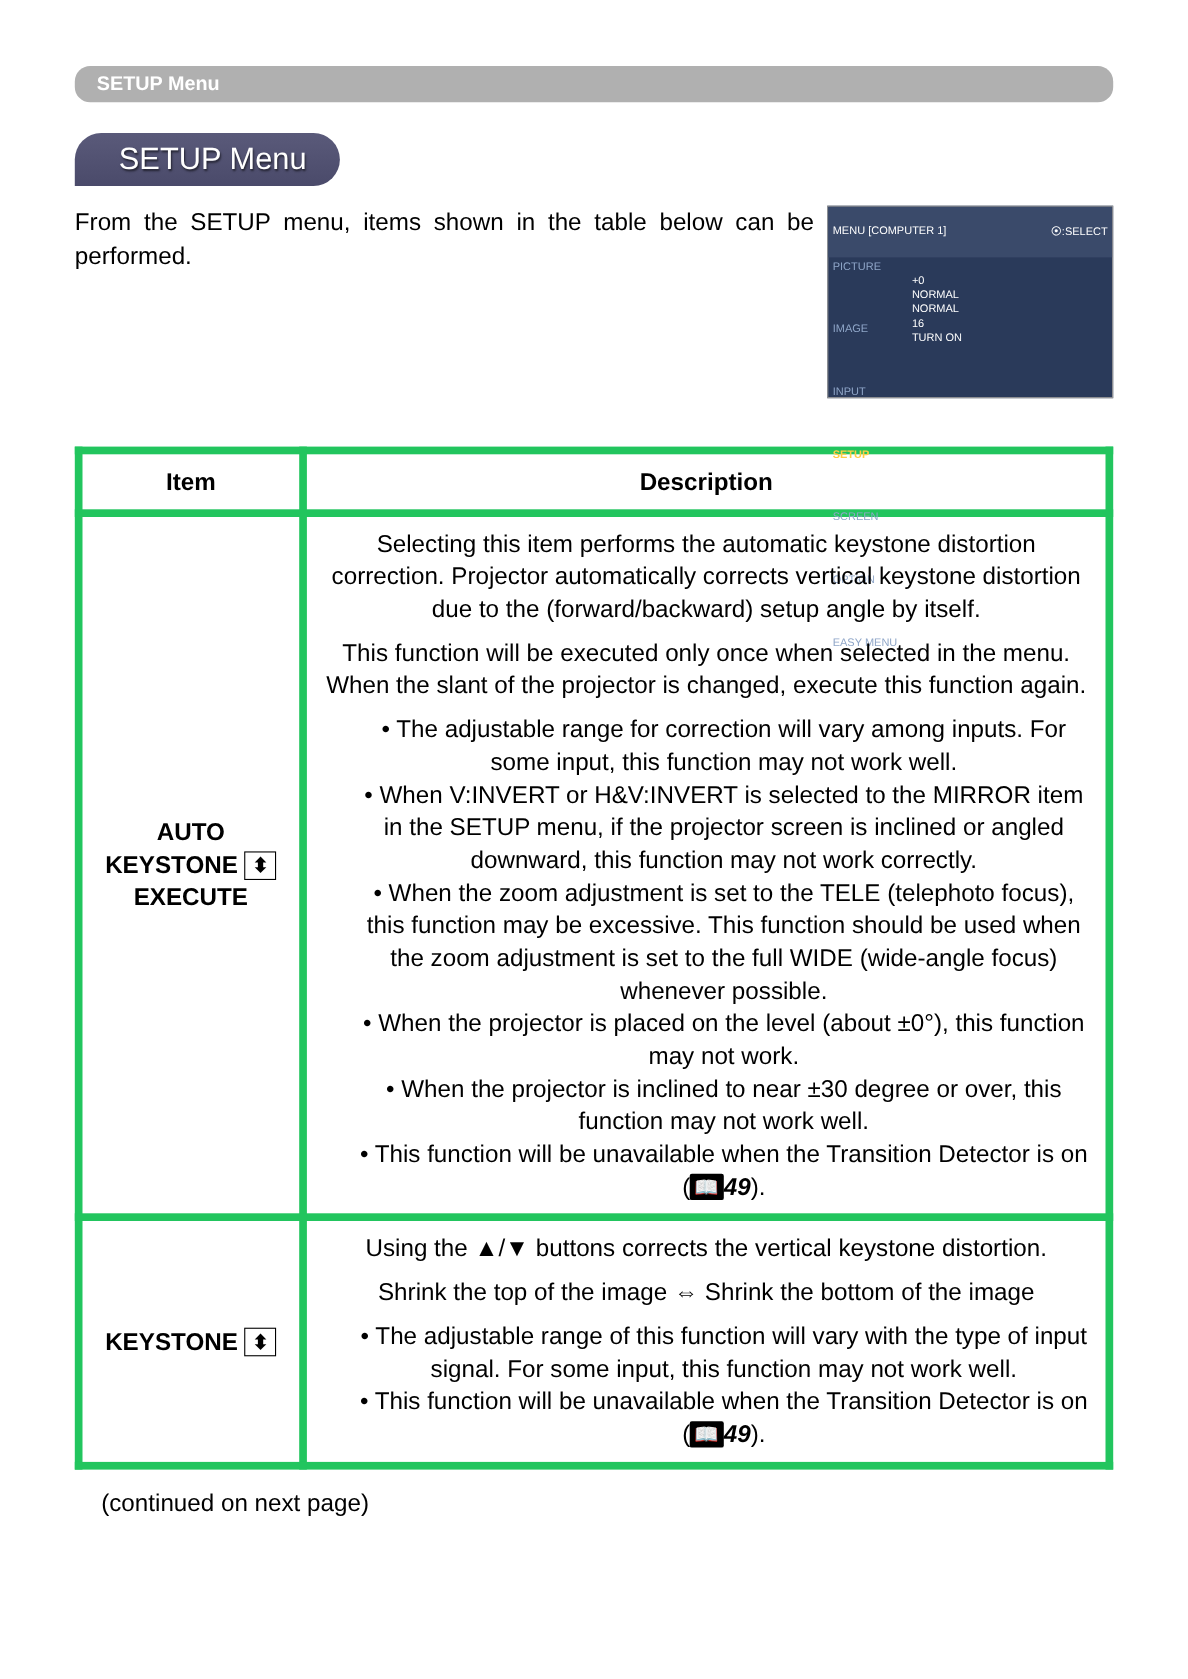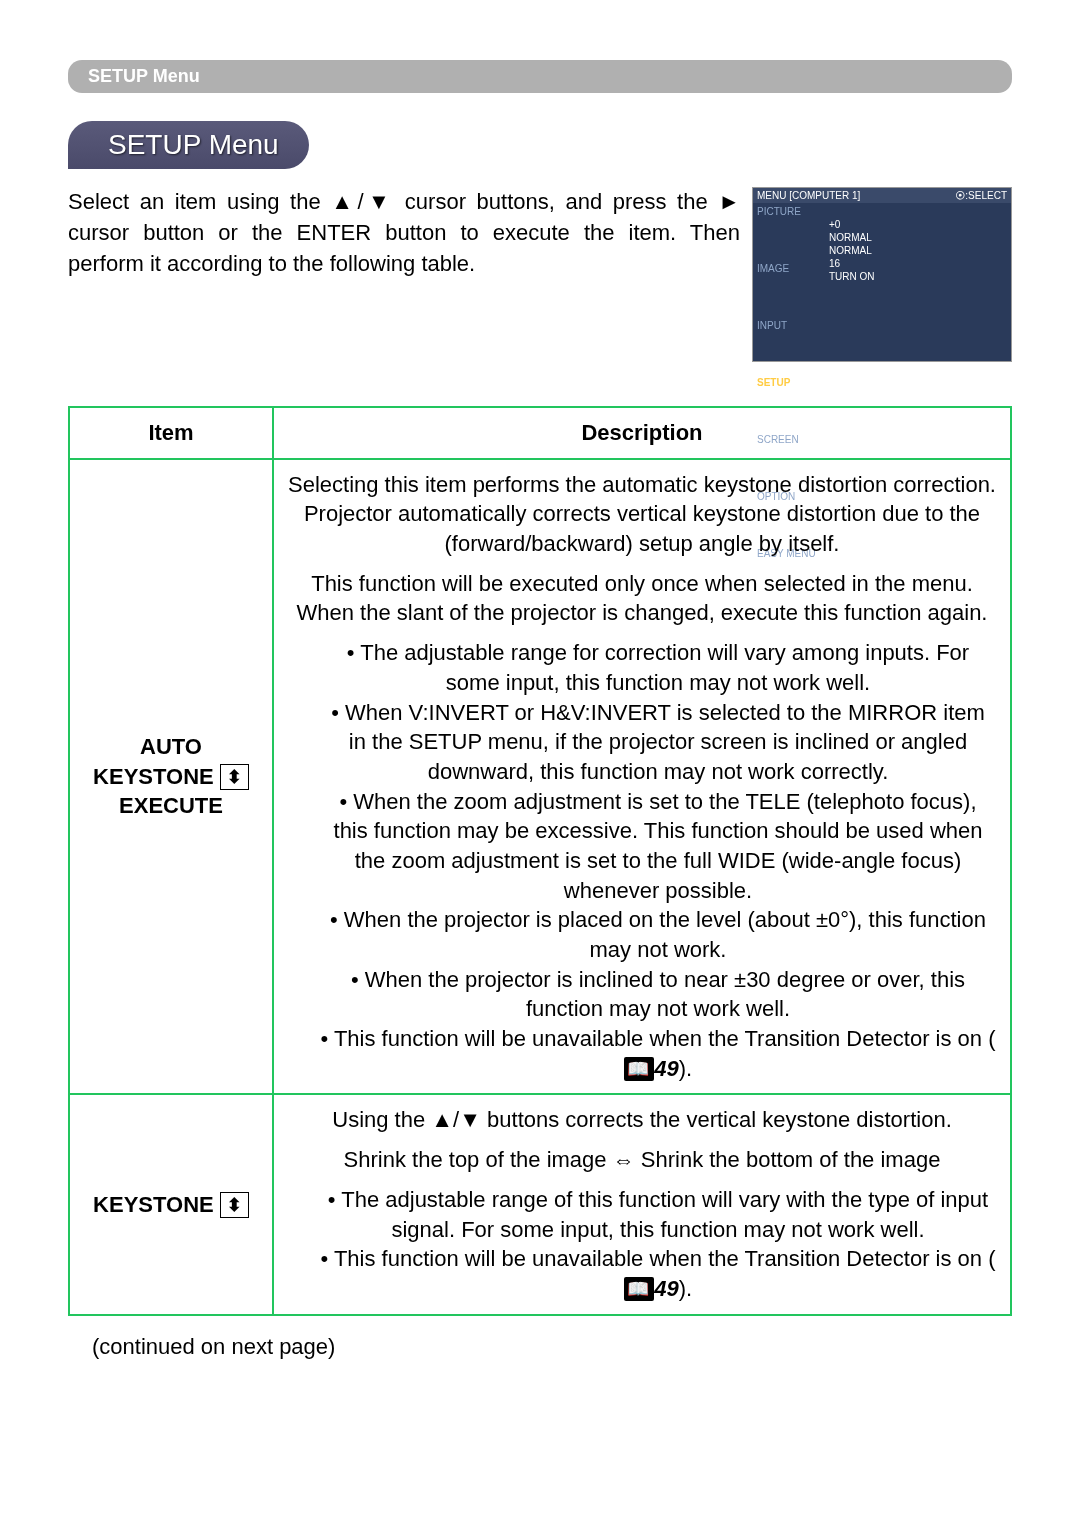--- a/index.html
+++ b/index.html
@@ -48,21 +48,21 @@
     border: 1px solid #999;
     font-size: 10px;
     color: #fff;
     display: flex;
     flex-direction: column;
   }
   .menu-header {
     display:flex;
     justify-content:space-between;
     background:#3a4a6a;
-    padding:2px 4px;
+    padding:17px 4px;
     font-size:10px;
   }
   .menu-body {
     flex:1;
     display:flex;
   }
   .menu-left {
     width: 72px;
     display:flex;
     flex-direction:column;
@@ -87,21 +87,21 @@
     flex-direction:column;
     padding:2px 4px;
   }
   .menu-right div { padding:1px 0; }
   table.main {
     width: 100%;
     border-collapse: collapse;
     margin-bottom: 18px;
   }
   table.main th, table.main td {
-    border: 2px solid #22c55e;
+    border: 7px solid #22c55e;
     padding: 10px 14px;
     vertical-align: top;
     font-size: 22px;
     line-height: 1.35;
   }
   table.main th {
     text-align: center;
     font-weight: bold;
   }
   .item-col {
@@ -138,21 +138,21 @@
 <body>
 
 
 
 <div class="top-banner">SETUP Menu</div>
 
 <div class="title-pill">SETUP Menu</div>
 
 <div class="intro-wrap">
   <div class="intro-text">
-    <p>Select an item using the ▲/▼ cursor buttons, and press the ► cursor button or the ENTER button to execute the item. Then perform it according to the following table.</p>
+    <p>From the SETUP menu, items shown in the table below can be performed.</p>
   </div>
   <div class="menu-shot">
     <div class="menu-header">
       <span>MENU [COMPUTER 1]</span>
       <span>⦿:SELECT</span>
     </div>
     <div class="menu-body">
       <div class="menu-left" id="osd-left">
           <div>PICTURE</div>
           <div>IMAGE</div>

